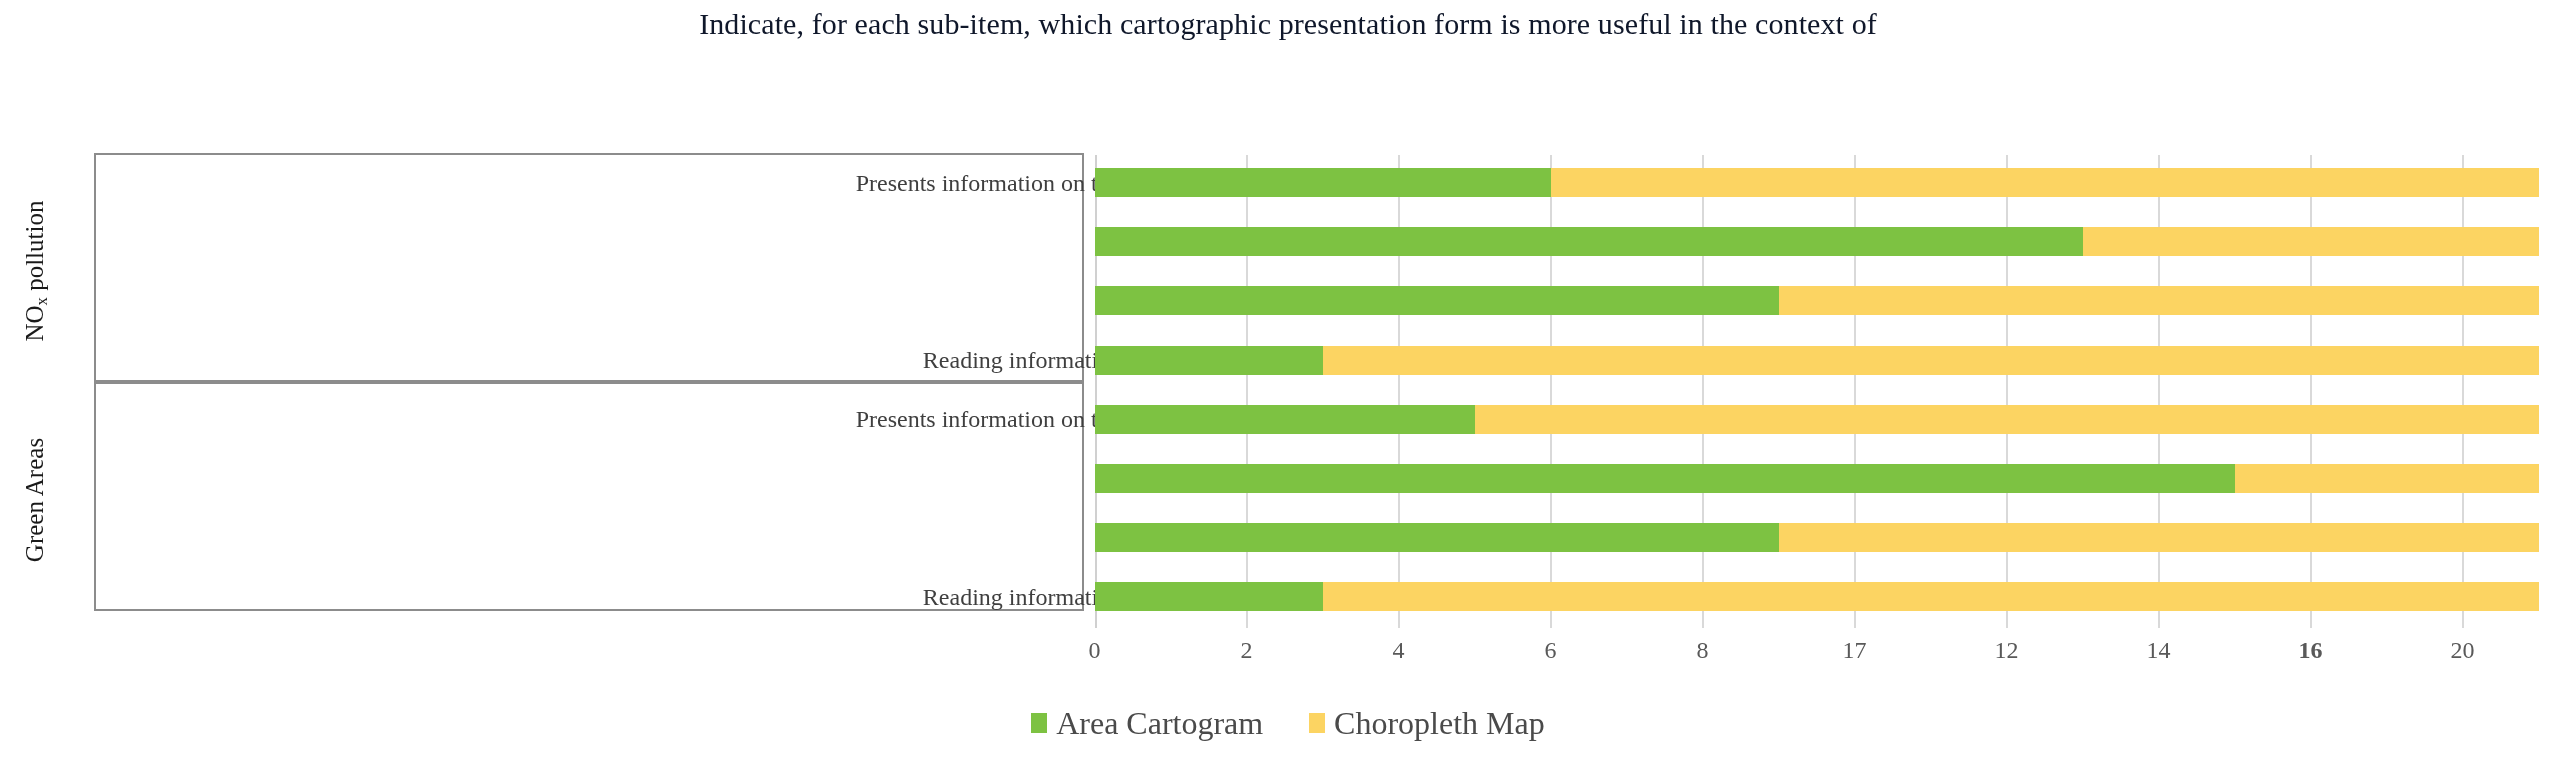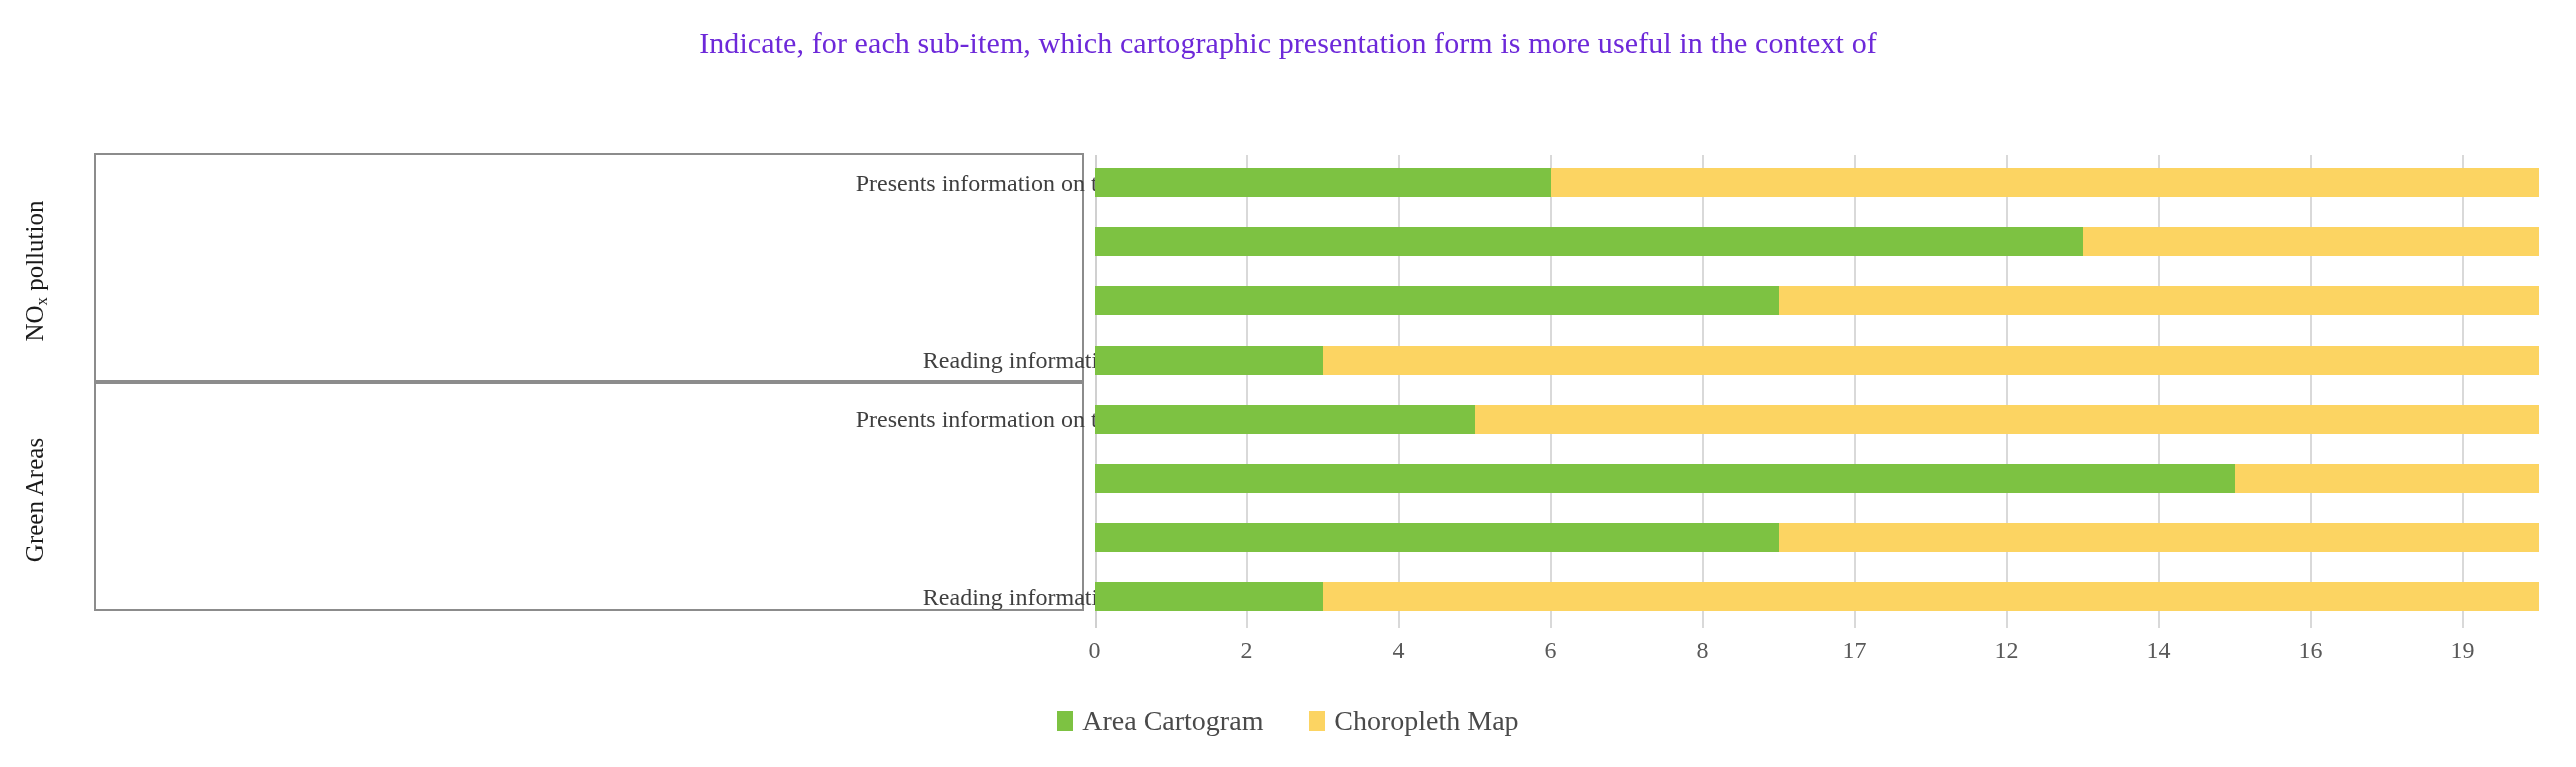--- a/index.html
+++ b/index.html
@@ -1,21 +1,21 @@
 <!DOCTYPE html>
 <html style="font-size:9.5px"><head>
 <meta charset="utf-8">
 <style>
   html,body{margin:0;padding:0;background:#fff;}
   body{width:2576px;height:767px;font-family:"Liberation Serif",serif;color:#404040;overflow:hidden;position:relative;}
 
   
   #chart-title{
-    position:absolute;left:0;top:23px;width:2576px;text-align:center;
-    font-size:30px;line-height:1.32;color:#6d28d9;font-family:"Liberation Serif",serif;
+    position:absolute;left:0;top:4px;width:2576px;text-align:center;
+    font-size:30px;line-height:1.32;color:#0f172a;font-family:"Liberation Serif",serif;
     letter-spacing:0.1px;
   }
   #chart-title .sub{font-size:20px;vertical-align:-0.28em;}
 
   
   #chart-body{position:absolute;left:0;top:0;width:2576px;height:767px;}
 
   
   .group-box{
     position:absolute;
@@ -70,21 +70,21 @@
     text-align:center;font-size:24px;color:#595959;
   }
 
   
   #legend{
     position:absolute;left:0;top:707px;width:2576px;
     display:flex;justify-content:center;align-items:center;gap:46px;
   }
   .legend-item{display:flex;align-items:center;gap:9.5px;}
   .legend-swatch{width:15.4px;height:20px;display:block;}
-  .legend-label{font-size:28px;color:#4a4a4a;line-height:1;}
+  .legend-label{font-size:32px;color:#4a4a4a;line-height:1;}
 </style>
 </head>
 <body>
 
 <div id="chart-title">
   <div>Indicate, for each sub-item, which cartographic presentation form is more useful in the context of</div>
 </div>
 
 <div id="chart-body">
 
@@ -156,22 +156,22 @@
 
   <div id="xticks">
       <div class="xtick" style="left: 1095px;">0</div>
       <div class="xtick" style="left: 1247px;">2</div>
       <div class="xtick" style="left: 1399px;">4</div>
       <div class="xtick" style="left: 1551px;">6</div>
       <div class="xtick" style="left: 1703px;">8</div>
       <div class="xtick" style="left: 1855px;">17</div>
       <div class="xtick" style="left: 2007px;">12</div>
       <div class="xtick" style="left: 2159px;">14</div>
-      <div class="xtick" style="left: 2311px;">16</div>
-      <div class="xtick" style="left: 2463px;">19</div>
+      <div class="xtick" style="left: 2311px; font-weight: bold;">16</div>
+      <div class="xtick" style="left: 2463px;">20</div>
     </div>
 
   <div id="legend">
       <div class="legend-item">
         <span class="legend-swatch" style="background: rgb(125, 194, 66);"></span>
         <span class="legend-label">Area Cartogram</span>
       </div>
       <div class="legend-item">
         <span class="legend-swatch" style="background: rgb(252, 212, 98);"></span>
         <span class="legend-label">Choropleth Map</span>

